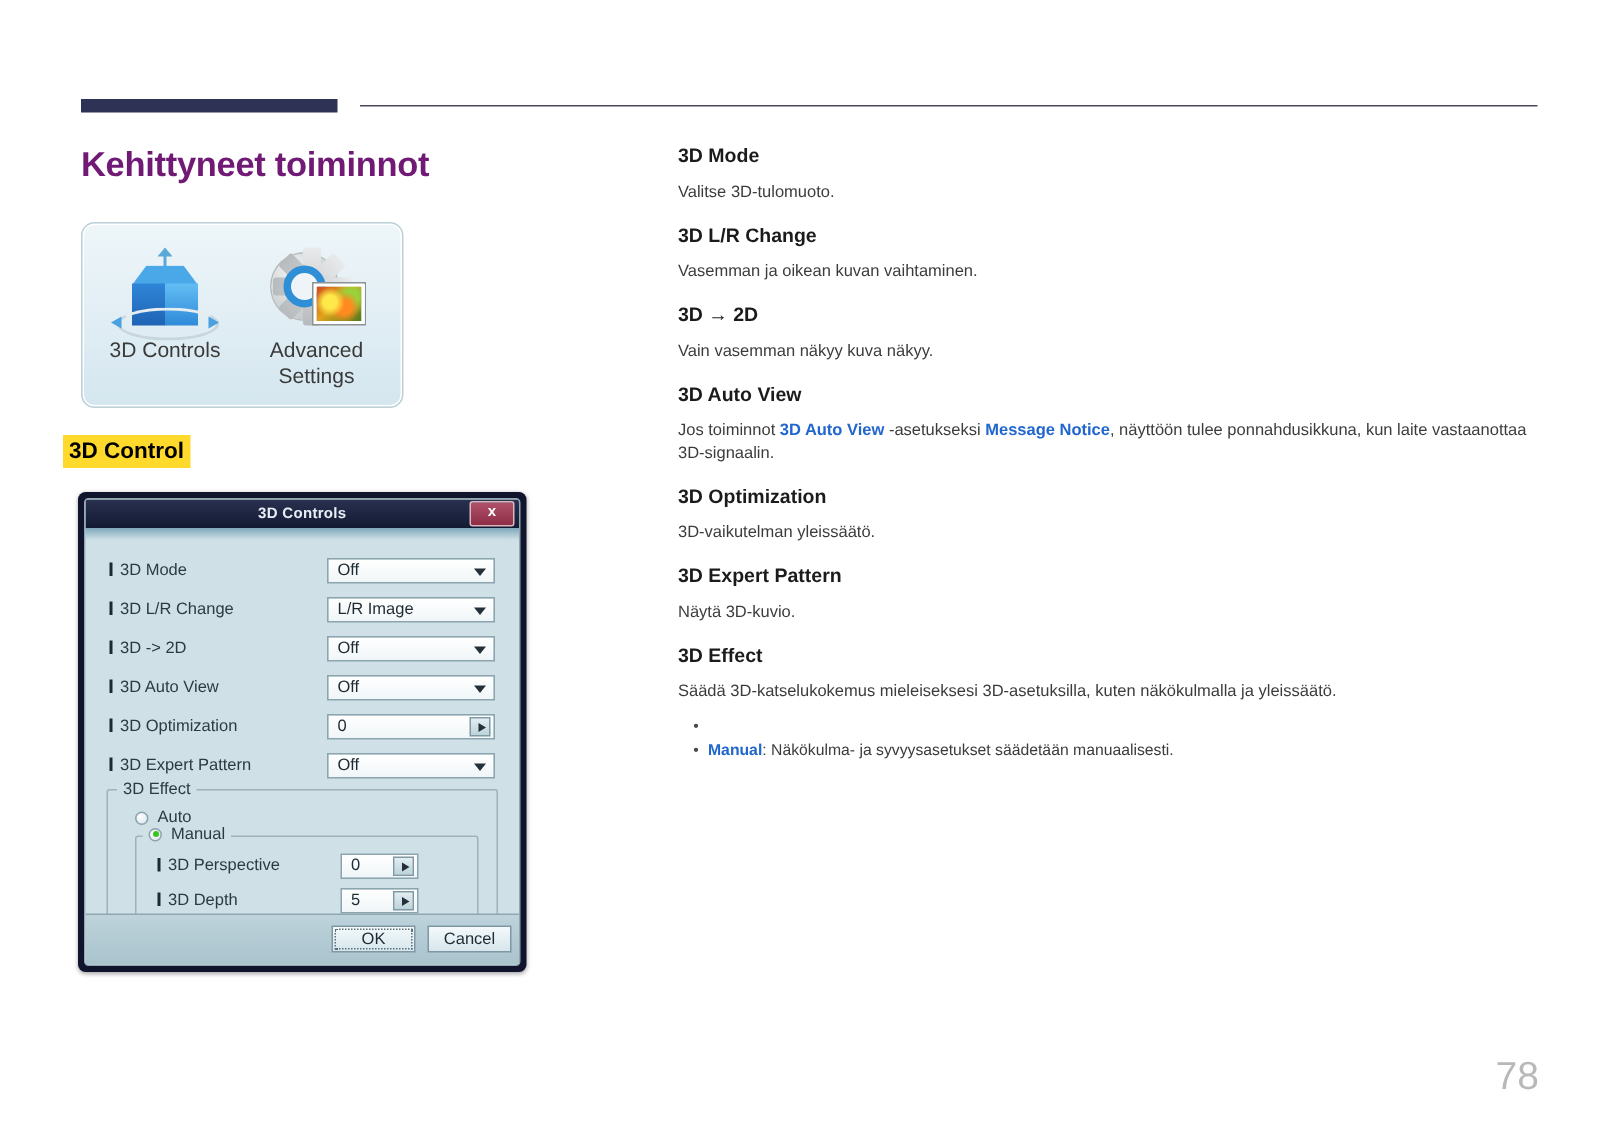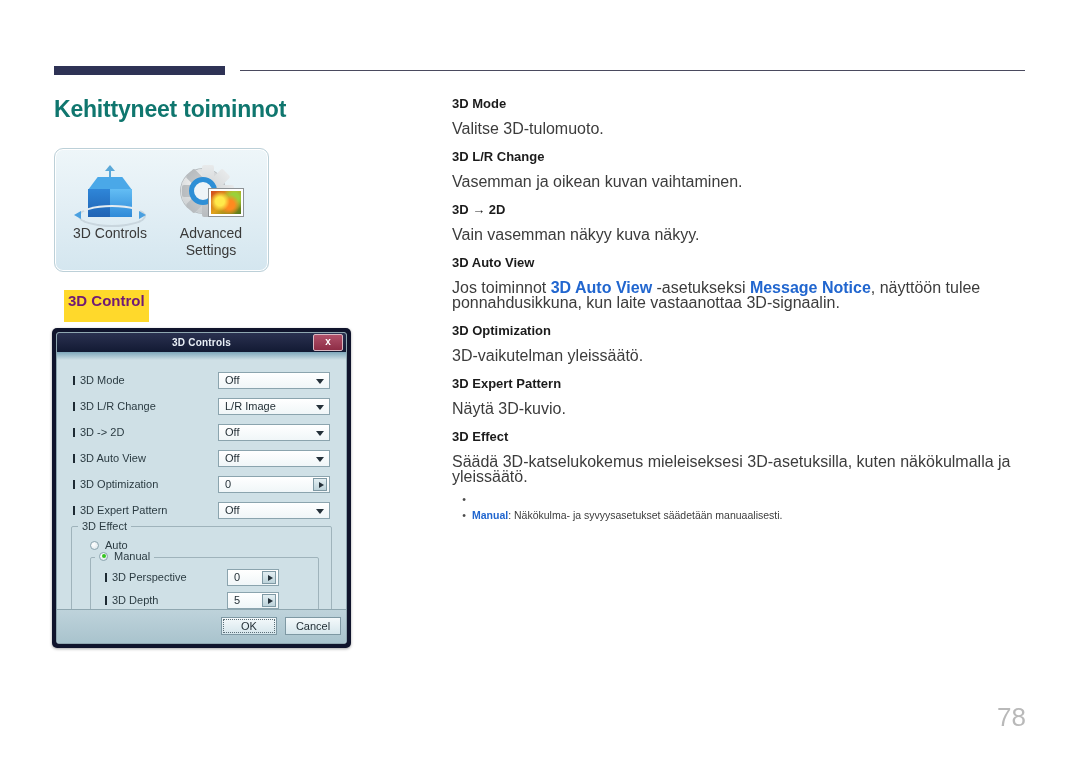--- a/index.html
+++ b/index.html
@@ -30,21 +30,21 @@
     background: #4a4a5e;
   }
 
   
   #page-title {
     position: absolute;
     left: 54px; top: 96px;
     font-size: 23px;
     font-weight: bold;
     letter-spacing: -0.2px;
-    color: #0f766e;
+    color: #701a75;
   }
 
   
   #menu-panel {
     position: absolute;
     left: 54px; top: 148px;
     width: 213px; height: 122px;
     border: 1px solid #bcd0d8;
     border-radius: 9px;
     background: linear-gradient(180deg,#eef6f9 0%, #e3eff5 45%, #d4e6ef 100%);
@@ -134,26 +134,26 @@
     background:
       radial-gradient(circle at 30% 45%, #ffe94a 0 18%, rgba(255,233,74,0) 40%),
       radial-gradient(circle at 62% 60%, #ff8a1f 0 20%, rgba(255,138,31,0) 45%),
       radial-gradient(circle at 78% 30%, #9ad13a 0 16%, rgba(154,209,58,0) 42%),
       linear-gradient(135deg,#d24a1e,#e0a21a 45%, #4e7a1c);
   }
 
   
   #section-highlight {
     position: absolute;
-    left: 64px; top: 290px;
+    left: 42px; top: 290px;
     background: #ffd92b;
-    padding: 2px 4px 13px 4px;
+    padding: 2px 4px 3px 4px;
     font-size: 15px;
     font-weight: bold;
-    color: #701a75;
+    color: #000000;
     line-height: 17px;
   }
 
   
   #osd-dialog {
     position: absolute;
     left: 52px; top: 328px;
     width: 299px; height: 320px;
     background: #10142c;
     border-radius: 5px;
@@ -353,21 +353,21 @@
     width: 575px;
   }
   .entry { margin-bottom: 13px; }
   .entry-title {
     font-size: 13px;
     font-weight: bold;
     color: #1b1b1b;
     margin-bottom: 10px;
   }
   .entry-body {
-    font-size: 16px;
+    font-size: 11px;
     color: #3c3c3c;
     line-height: 15px;
   }
   .kw { color: #2166cf; font-weight: bold; }
   .bullets { margin-top: 7px; }
   .bullet {
     display: flex;
     font-size: 10.5px;
     color: #3c3c3c;
     line-height: 16px;

